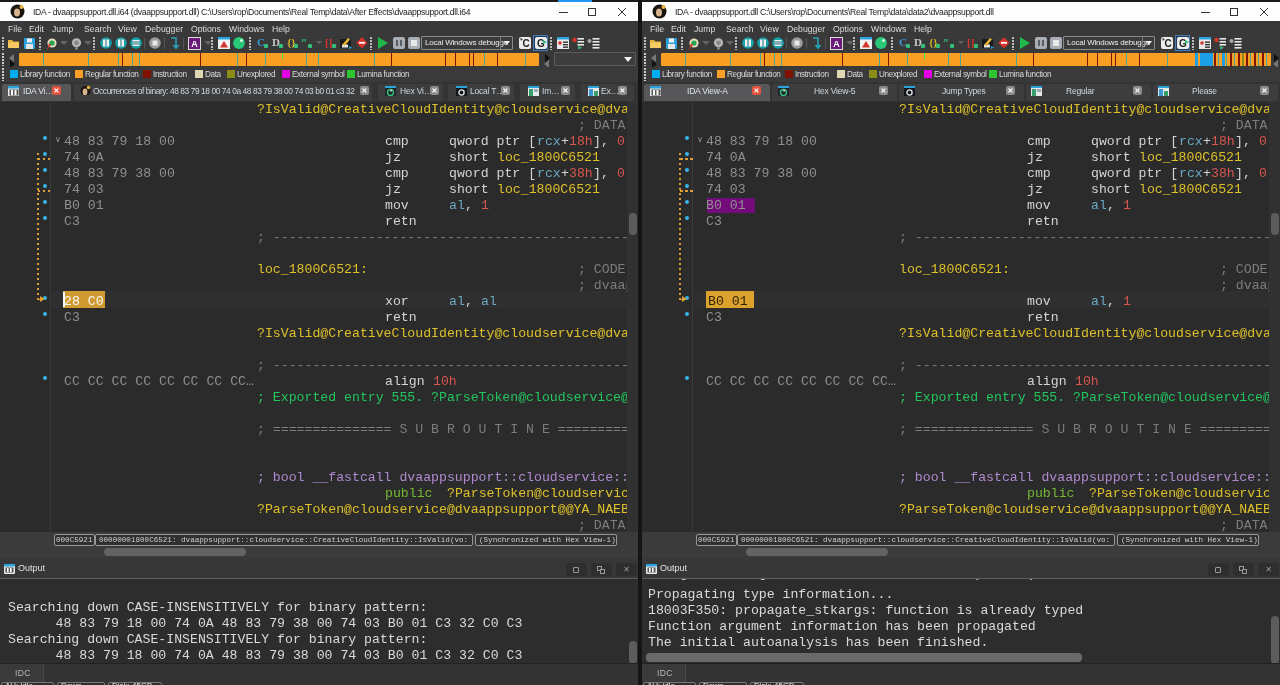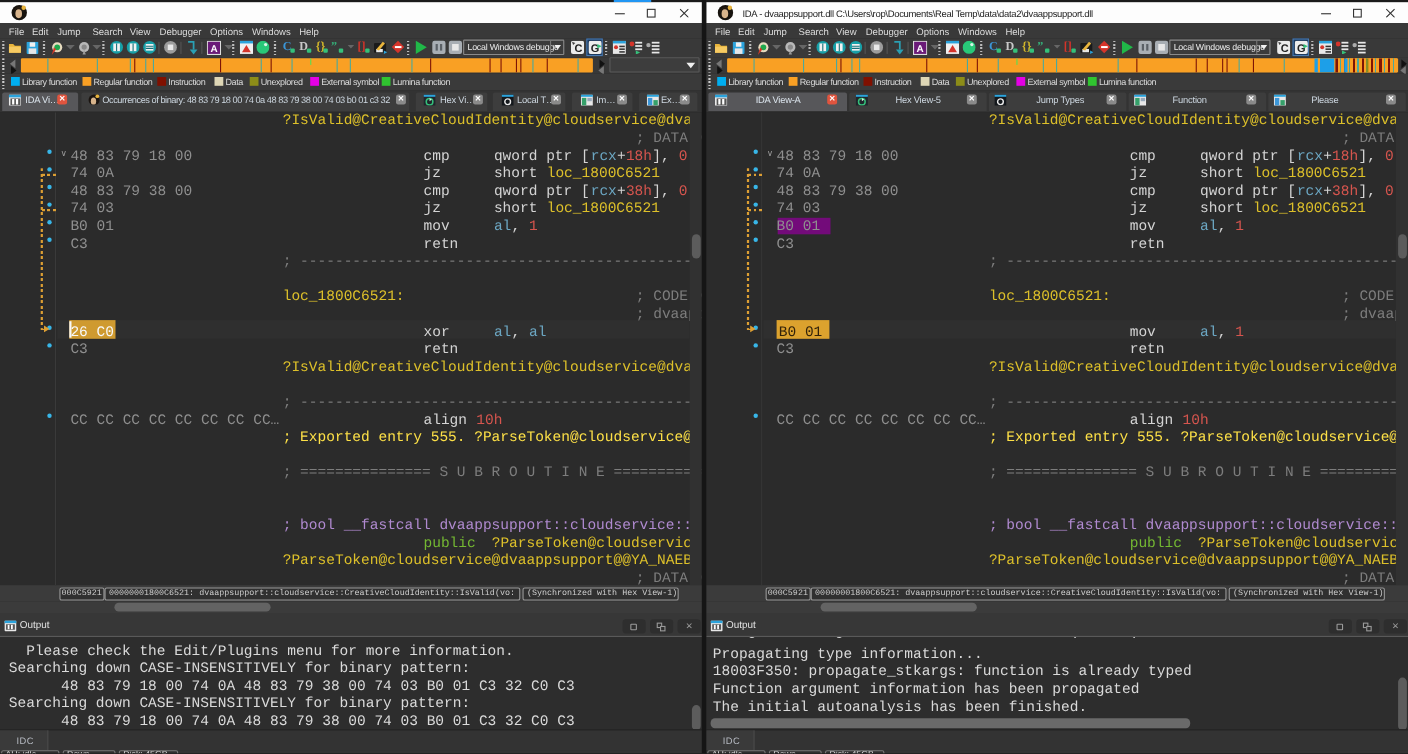--- a/index.html
+++ b/index.html
@@ -30,21 +30,21 @@
   .tab { position:absolute; top:2px; height:17px; background:#3d3d3d; border-radius:2px 2px 0 0; }
   .tabsel { background:#57575a; }
   .tabx { position:absolute; top:4px; width:9px; height:9px; border-radius:2px; background:#8a8a8a; color:#fff; font-size:7px; line-height:9px; text-align:center; font-weight:bold; }
   .tabxr { background:#e0543e; }
   .tabtx { position:absolute; top:3.5px; font-size:8.5px; letter-spacing:-0.2px; color:#cdd7e0; white-space:pre; }
   .code { left:0; top:102px; width:640px; height:430px; background:#2b2b2b; overflow:hidden; }
   .crow { position:absolute; left:0; width:640px; height:16px; font-family:"Liberation Mono",monospace; font-size:13.2px; line-height:16px; white-space:pre; color:#d4d4d4; }
   .cs { position:absolute; top:0; white-space:pre; }
   .yel { color:#ddc02a; } .gry { color:#7d7d7d; } .byt { color:#8f8f8f; }
   .num { color:#d6554e; } .reg { color:#6ca7c3; } .pur { color:#b08ad0; }
-  .grn { color:#74b832; } .wht { color:#fde047; }
+  .grn { color:#74b832; } .wht { color:#22c55e; }
   .statusrow { left:0; top:532px; width:640px; height:15px; background:#3b3b3b; }
   .sbox { position:absolute; top:2px; height:12px; border:1px solid #989898; background:#303030; border-radius:2px; color:#cfcfcf; font-family:"Liberation Mono",monospace; font-size:7.6px; line-height:10px; white-space:pre; overflow:hidden; }
   .hscroll { left:0; top:547px; width:640px; height:11px; background:#3b3b3b; }
   .hthumb { position:absolute; top:1px; height:8px; background:#636363; border-radius:4px; }
   .outtitle { left:0; top:558px; width:640px; height:20px; background:#373737; }
   .outcontent { left:0; top:578px; width:640px; height:85px; background:#2d2d2d; border-top:1px solid #5f5f5f; overflow:hidden; }
   .orow { position:absolute; left:0; width:640px; height:16px; font-family:"Liberation Mono",monospace; font-size:13.2px; line-height:16px; white-space:pre; color:#dadada; }
   .idcrow { left:0; top:663px; width:640px; height:19px; background:#333333; border-top:1px solid #222; }
   .botrow { left:0; top:682px; width:640px; height:3px; background:#333333; }
   .bbox { position:absolute; top:0; height:10px; border:1px solid #7a7a7a; border-radius:2px 2px 0 0; background:#2f2f2f; color:#e6e6e6; font-size:8px; line-height:6.5px; white-space:pre; overflow:hidden; }
@@ -72,20 +72,21 @@
   <div class="win" id="winL" style="left:0">
 <div class="topline abs"></div>
 <div class="abs" style="left:558px;top:0;width:34px;height:2px;background:#2196f3"></div>
 <div class="titlebar abs">
 <svg style="position:absolute;left:10px;top:2px" width="15" height="15">
           <circle cx="7.5" cy="7.5" r="7" fill="#17130e"></circle>
           <ellipse cx="7" cy="8.5" rx="3" ry="4" fill="#d8b48c"></ellipse>
           <path d="M3 5 a5 5 0 0 1 9 0 l-1 3 a4 4 0 0 0 -8 0 Z" fill="#241a10"></path>
           <circle cx="11.5" cy="3" r="2" fill="#e8b43c"></circle>
         </svg>
+<div class="ttext">IDA - dvaappsupport.dll.i64 (dvaappsupport.dll) C:\Users\rop\Documents\Real Temp\data\After Effects\dvaappsupport.dll.i64</div>
 <div class="abs" style="left:559px;top:10px;width:9px;height:1px;background:#333"></div>
 <div class="abs" style="left:588px;top:6px;width:8px;height:8px;border:1px solid #333"></div>
 <svg style="position:absolute;left:618px;top:6px" width="8" height="8">
           <path d="M0 0 L8 8 M8 0 L0 8" stroke="#333" stroke-width="1"></path>
         </svg>
 </div>
 <div class="menubar abs">
 <div class="mi" style="left:8px">File</div>
 <div class="mi" style="left:29px">Edit</div>
 <div class="mi" style="left:52px">Jump</div>
@@ -353,21 +354,21 @@
         <div class="dot" style="left:43px;top:274px"></div>
         <div class="abs" style="left:55px;top:33px;width:8px;height:10px;color:#999;font-size:8px">∨</div>
         <div class="abs" style="left:37px;top:51px;width:1.5px;height:146px;background-image:repeating-linear-gradient(#dd9f33 0 2.5px,transparent 2.5px 5px)"></div>
         <div class="abs" style="left:38px;top:56px;width:13px;height:1.5px;background-image:repeating-linear-gradient(90deg,#dd9f33 0 2.5px,transparent 2.5px 5px)"></div>
         <div class="abs" style="left:38px;top:88px;width:13px;height:1.5px;background-image:repeating-linear-gradient(90deg,#dd9f33 0 2.5px,transparent 2.5px 5px)"></div>
         <div class="abs" style="left:37px;top:196.5px;width:4px;height:1.5px;background:#dd9f33"></div>
         <div class="abs" style="left:40px;top:194px;width:0;height:0;border-top:3px solid transparent;border-bottom:3px solid transparent;border-left:5px solid #dd9f33"></div>
 <div class="abs" style="left:52px;top:189px;width:575px;height:17px;background:#2f2f2f"></div>
 <div class="abs" style="left:63px;top:189px;width:42px;height:17px;background:#cf9a30"></div>
 <div class="abs" style="left:63px;top:190px;width:1.5px;height:15px;background:#f8f8f8"></div>
-<div class="crow" style="top:192px"><span class="cs" style="left:64px;color:#f8f8f8">26 C0</span></div>
+<div class="crow" style="top:192px"><span class="cs" style="left:64px;color:#f8f8f8">28 C0</span></div>
 <div class="crow" style="top:0px"><span class="cs yel" style="left:257px">?IsValid@CreativeCloudIdentity@cloudservice@dva</span></div>
 <div class="crow" style="top:16px"><span class="cs gry" style="left:578px">; DATA XR</span></div>
 <div class="crow" style="top:32px"><span class="cs byt" style="left:64px">48 83 79 18 00</span><span class="cs " style="left:385px">cmp</span><span class="cs " style="left:449px">qword ptr [</span><span class="cs reg" style="left:537px">rcx</span><span class="cs " style="left:561px">+</span><span class="cs num" style="left:569px">18h</span><span class="cs " style="left:593px">], </span><span class="cs num" style="left:617px">0</span></div>
 <div class="crow" style="top:48px"><span class="cs byt" style="left:64px">74 0A</span><span class="cs " style="left:385px">jz</span><span class="cs " style="left:449px">short </span><span class="cs yel" style="left:497px">loc_1800C6521</span></div>
 <div class="crow" style="top:64px"><span class="cs byt" style="left:64px">48 83 79 38 00</span><span class="cs " style="left:385px">cmp</span><span class="cs " style="left:449px">qword ptr [</span><span class="cs reg" style="left:537px">rcx</span><span class="cs " style="left:561px">+</span><span class="cs num" style="left:569px">38h</span><span class="cs " style="left:593px">], </span><span class="cs num" style="left:617px">0</span></div>
 <div class="crow" style="top:80px"><span class="cs byt" style="left:64px">74 03</span><span class="cs " style="left:385px">jz</span><span class="cs " style="left:449px">short </span><span class="cs yel" style="left:497px">loc_1800C6521</span></div>
 <div class="crow" style="top:96px"><span class="cs byt" style="left:64px">B0 01</span><span class="cs " style="left:385px">mov</span><span class="cs reg" style="left:449px">al</span><span class="cs " style="left:465px">, </span><span class="cs num" style="left:481px">1</span></div>
 <div class="crow" style="top:112px"><span class="cs byt" style="left:64px">C3</span><span class="cs " style="left:385px">retn</span></div>
 <div class="crow" style="top:128px"><span class="cs gry" style="left:257px">; ------------------------------------------------------------</span></div>
 <div class="crow" style="top:160px"><span class="cs yel" style="left:257px">loc_1800C6521:</span><span class="cs gry" style="left:578px">; CODE X</span></div>
@@ -406,21 +407,20 @@
 <div class="obtn" style="left:566px">
           <div style="position:absolute;left:7px;top:3.5px;width:6px;height:6px;border:1px solid #9a9a9a;border-radius:1px"></div>
         </div>
 <div class="obtn" style="left:591px">
           <div style="position:absolute;left:6px;top:3px;width:5px;height:5px;border:1px solid #9a9a9a"></div>
           <div style="position:absolute;left:8.5px;top:5.5px;width:5px;height:5px;border:1px solid #9a9a9a;background:#2e2e2e"></div>
         </div>
 <div class="obtn" style="left:616px;color:#9a9a9a;font-size:8px">✕</div>
 </div>
 <div class="outcontent abs">
-<div class="orow" style="top:5px;padding-left:8px">  Please check the Edit/Plugins menu for more information.</div>
 <div class="orow" style="top:21px;padding-left:8px">Searching down CASE-INSENSITIVELY for binary pattern:</div>
 <div class="orow" style="top:37px;padding-left:8px">      48 83 79 18 00 74 0A 48 83 79 38 00 74 03 B0 01 C3 32 C0 C3</div>
 <div class="orow" style="top:53px;padding-left:8px">Searching down CASE-INSENSITIVELY for binary pattern:</div>
 <div class="orow" style="top:69px;padding-left:8px">      48 83 79 18 00 74 0A 48 83 79 38 00 74 03 B0 01 C3 32 C0 C3</div>
 <div class="vthumb" style="left:629px;top:62px;height:23px"></div>
 </div>
 <div class="idcrow abs">
 <div class="abs" style="left:0;top:0;width:44px;height:18px;background:#3a3a3a;border-right:1px solid #4a4a4a"></div>
 <div class="abs" style="left:15px;top:4px;font-size:8.5px;color:#b6bac2;letter-spacing:0.4px">IDC</div>
 </div>
@@ -676,21 +676,21 @@
         </svg>
         <div class="tabtx" style="left:300px">Jump Types</div>
         <div class="tabx" style="left:364px">✕</div>
         <div class="tab" style="left:384px;width:125px"></div>
         <svg class="tico" width="11" height="11" style="left:389px">
           <rect width="11" height="11" rx="1" fill="#e8e8e8"></rect>
           <rect width="11" height="2" fill="#2ba3dc"></rect>
           <rect x="1" y="3" width="4" height="7" fill="#35a06a"></rect>
           <rect x="6" y="3" width="4" height="3" fill="#9ab"></rect>
         </svg>
-        <div class="tabtx" style="left:424px">Function</div>
+        <div class="tabtx" style="left:424px">Regular</div>
         <div class="tabx" style="left:491px">✕</div>
         <div class="tab" style="left:511px;width:125px"></div>
         <svg class="tico" width="11" height="11" style="left:516px">
           <rect width="11" height="11" rx="1" fill="#e8e8e8"></rect>
           <rect width="11" height="2" fill="#2ba3dc"></rect>
           <rect x="1" y="3" width="4" height="7" fill="#3b96d8"></rect>
           <rect x="6" y="5" width="4" height="5" fill="#35a06a"></rect>
         </svg>
         <div class="tabtx" style="left:550px">Please</div>
         <div class="tabx" style="left:618px">✕</div>

